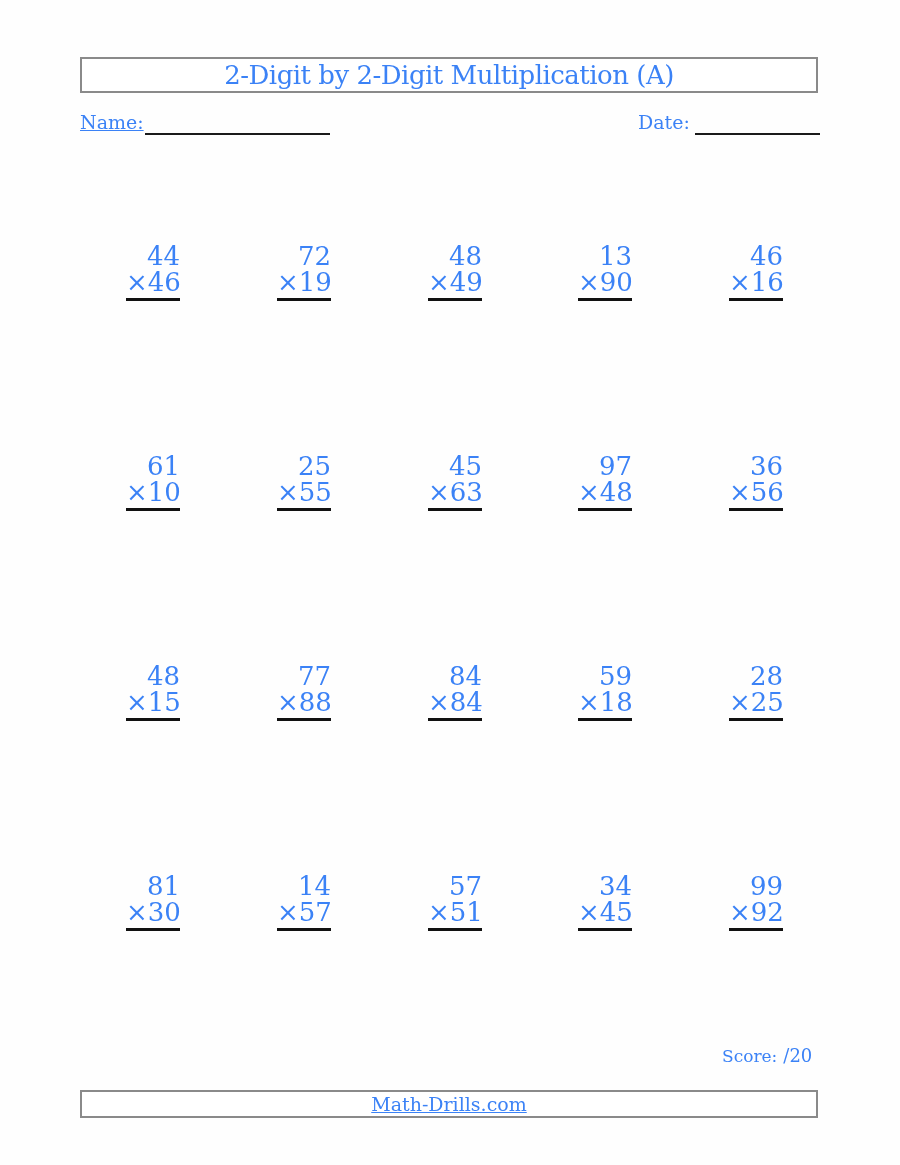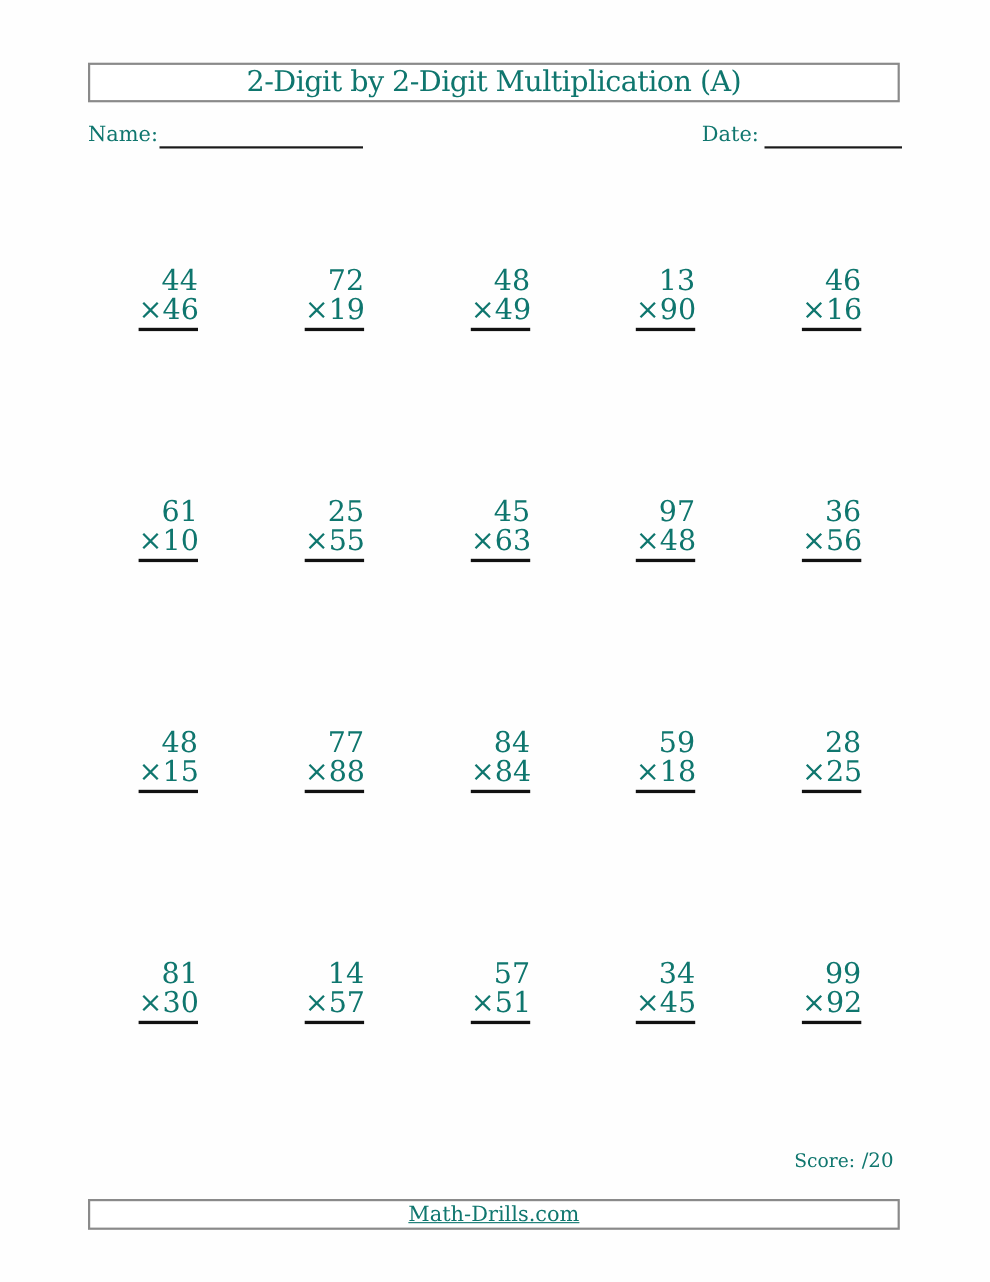--- a/index.html
+++ b/index.html
@@ -3,21 +3,21 @@
 <meta charset="utf-8">
 <style>
   * { margin: 0; padding: 0; box-sizing: border-box; }
   html, body { background: #ffffff; }
   .page {
     position: relative;
     width: 900px;
     height: 1165px;
     background: #fefefe;
     font-family: "DejaVu Serif", "Liberation Serif", serif;
-    color: #0f766e;
+    color: #3b82f6;
     overflow: hidden;
   }
   .title-box {
     position: absolute;
     left: 80px; top: 57px;
     width: 738px; height: 36px;
     border: 2px solid #8a8a8a;
     background: #ffffff;
     text-align: center;
   }
@@ -25,21 +25,21 @@
     font-size: 26px;
     line-height: 32px;
     letter-spacing: -0.5px;
     white-space: nowrap;
   }
   .label {
     position: absolute;
     font-size: 19px;
     line-height: 22px;
   }
-  .name-label { left: 80px; top: 111px; }
+  .name-label { left: 80px; top: 111px; text-decoration: underline; }
   .date-label { left: 638px; top: 111px; }
   .write-line {
     position: absolute;
     border-bottom: 2px solid #1a1a1a;
     height: 2px;
   }
   .name-line { left: 145px; top: 133px; width: 185px; }
   .date-line { left: 695px; top: 133px; width: 125px; }
   .instruction {
     position: absolute;

